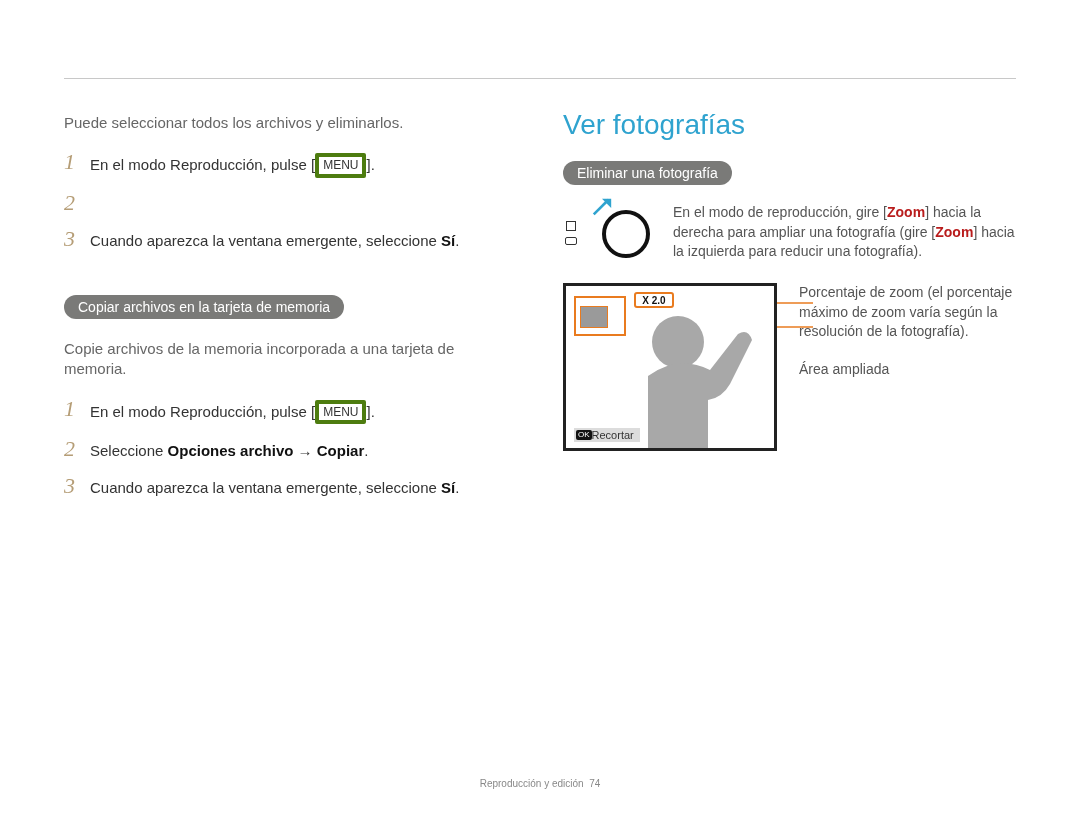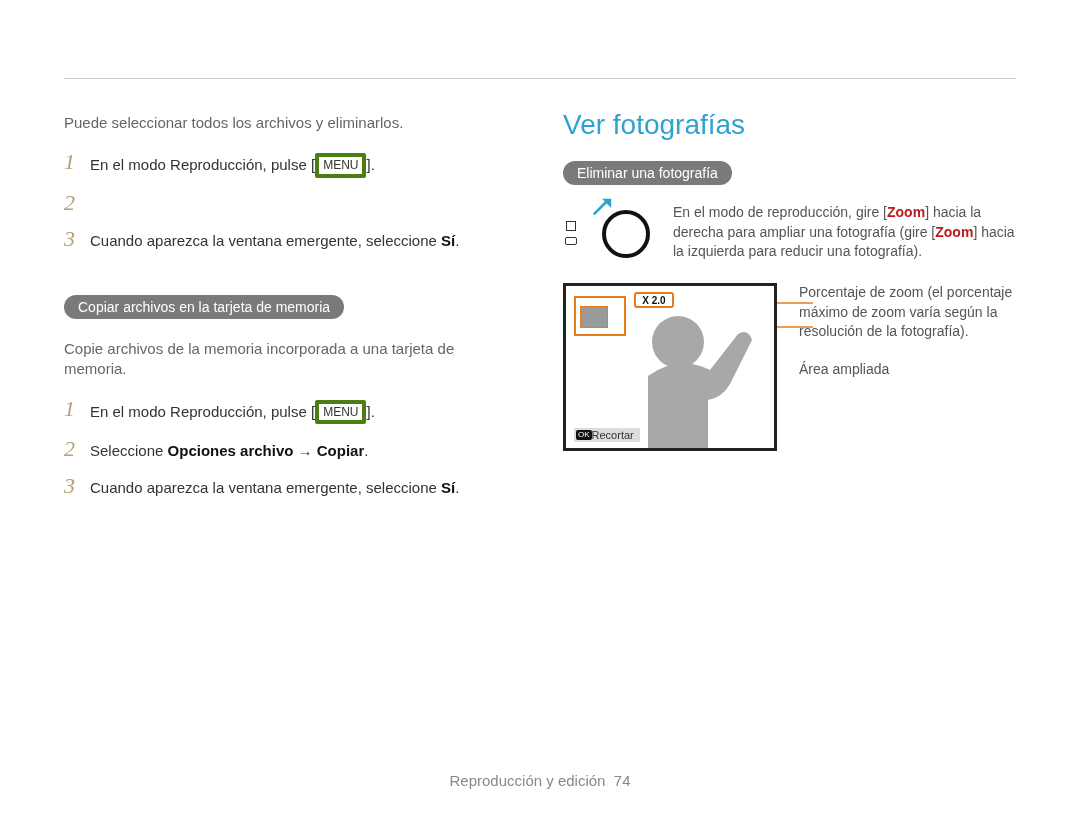--- a/index.html
+++ b/index.html
@@ -35,21 +35,21 @@
   .screen { position: relative; width: 214px; height: 168px; border: 3px solid #222; background: #fff; overflow: hidden; }
   .screen-inner-child { position: absolute; left: 52px; top: 20px; width: 140px; height: 148px; }
   .thumbnail { position: absolute; left: 8px; top: 10px; width: 52px; height: 40px; border: 2px solid #e97b1f; background: #fff; }
   .thumbnail .mini { position: absolute; left: 4px; top: 8px; width: 28px; height: 22px; background: #9a9a9a; border: 1px solid #e97b1f; }
   .zoom-badge { position: absolute; left: 68px; top: 6px; width: 40px; height: 16px; background: #fff; border: 2px solid #e97b1f; border-radius: 3px; font-size: 10px; font-weight: bold; text-align: center; line-height: 14px; color: #111; }
   .trim-label-bg { position: absolute; left: 8px; bottom: 6px; background: #dcdcdc; color: #333; font-size: 11px; padding: 1px 6px 1px 2px; display: flex; align-items: center; }
   .trim-label-bg .ok { background: #111; color: #fff; font-size: 8px; border-radius: 2px; padding: 0 2px; line-height: 10px; }
   .callouts { flex: 1; font-size: 14px; color: #555; line-height: 1.4; }
   .callout { display: flex; align-items: flex-start; margin-bottom: 18px; }
   .callouts .co1 { margin-top: 2px; }
-  .footer { position: absolute; bottom: 26px; left: 0; width: 100%; text-align: center; font-size: 15px; color: #888; }
+  .footer { position: absolute; bottom: 26px; left: 0; width: 100%; text-align: center; font-size: 10px; color: #888; }
   .child-svg { fill:#a8a8a8; }
   .leader-lines { position:absolute; left:0; top:0; pointer-events:none; }
 </style>
 </head>
 <body>
 
 <div class="page">
   <div class="hr"></div>
 
   <div class="cols">

